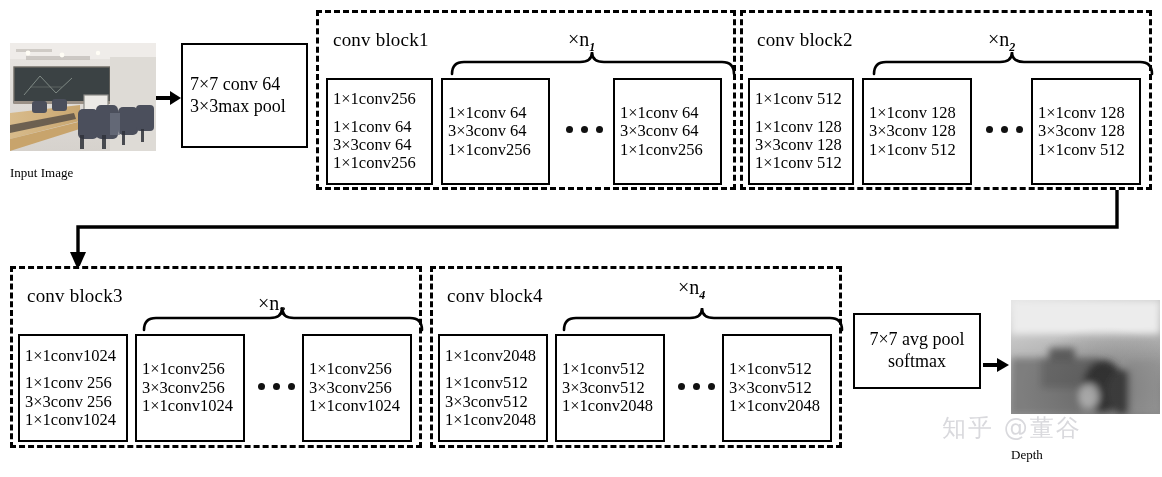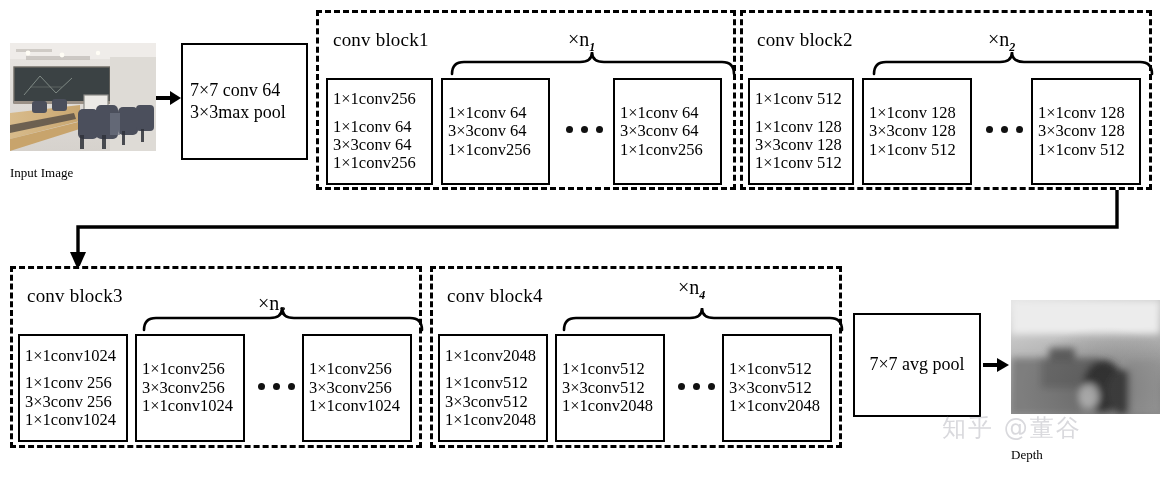--- a/index.html
+++ b/index.html
@@ -99,21 +99,21 @@
       <rect x="100" y="70" width="10" height="22" fill="#6e7382" opacity=".7"></rect>
     </svg>
   </div>
   <div class="caption" style="left:10px;top:158px;width:146px;">Input Image</div>
 
   <svg class="abs" style="left:156px;top:88px;" width="26" height="20">
     <line x1="0" y1="10" x2="16" y2="10" stroke="#000" stroke-width="4"></line>
     <polygon points="14,3 25,10 14,17" fill="#000"></polygon>
   </svg>
 
-  <div class="plainbox abs" style="left:181px;top:43px;width:127px;height:117px;padding:0 7px;">
+  <div class="plainbox abs" style="left:181px;top:43px;width:127px;height:105px;padding:0 7px;">
     <div class="ln">7×7 conv 64</div>
     <div class="ln">3×3max pool</div>
   </div>
 
   <div class="group abs" style="left:316px;top:10px;width:420px;height:180px;">
     <div class="group-title" style="left:14px;top:16px;">conv block1</div>
   </div>
   <div class="xn" style="left:568px;top:20px;margin-top:8px;">
     <span>×n</span><sub>1</sub>
   </div>
@@ -237,22 +237,23 @@
       <i></i>
       <i></i>
       <i></i>
     </div>
   <div class="unit abs" style="left:722px;top:334px;width:110px;height:108px;">
     <div class="ln">1×1conv512</div>
     <div class="ln">3×3conv512</div>
     <div class="ln">1×1conv2048</div>
   </div>
 
-  <div class="plainbox center abs" style="left:853px;top:313px;width:128px;height:104px;">
+  <div class="plainbox center abs" style="left:853px;top:313px;width:128px;height:76px;">
     <div class="ln">7×7 avg pool</div>
+    <div class="ln">softmax</div>
   </div>
 
   <svg class="abs" style="left:983px;top:355px;" width="27" height="20">
     <line x1="0" y1="10" x2="16" y2="10" stroke="#000" stroke-width="4"></line>
     <polygon points="14,3 26,10 14,17" fill="#000"></polygon>
   </svg>
 
   <div class="photo" style="left:1011px;top:300px;width:149px;height:114px;">
     <svg width="149" height="114" viewBox="0 0 149 114">
       <defs>

